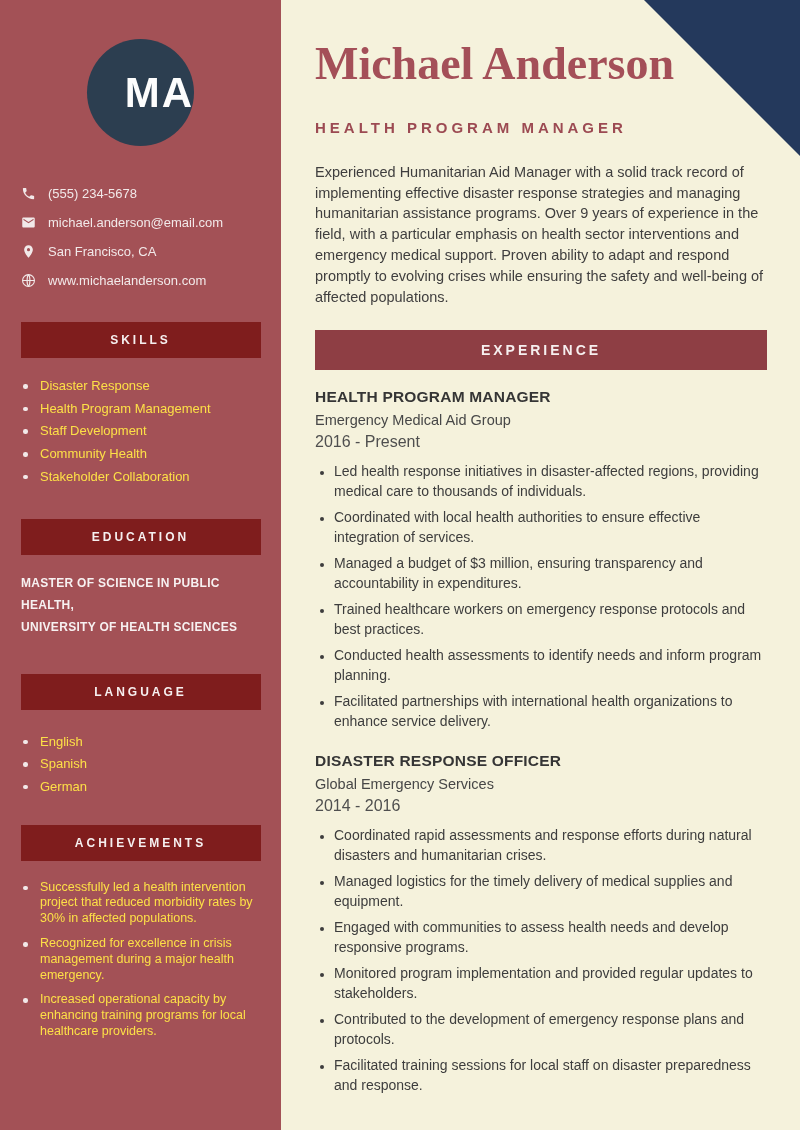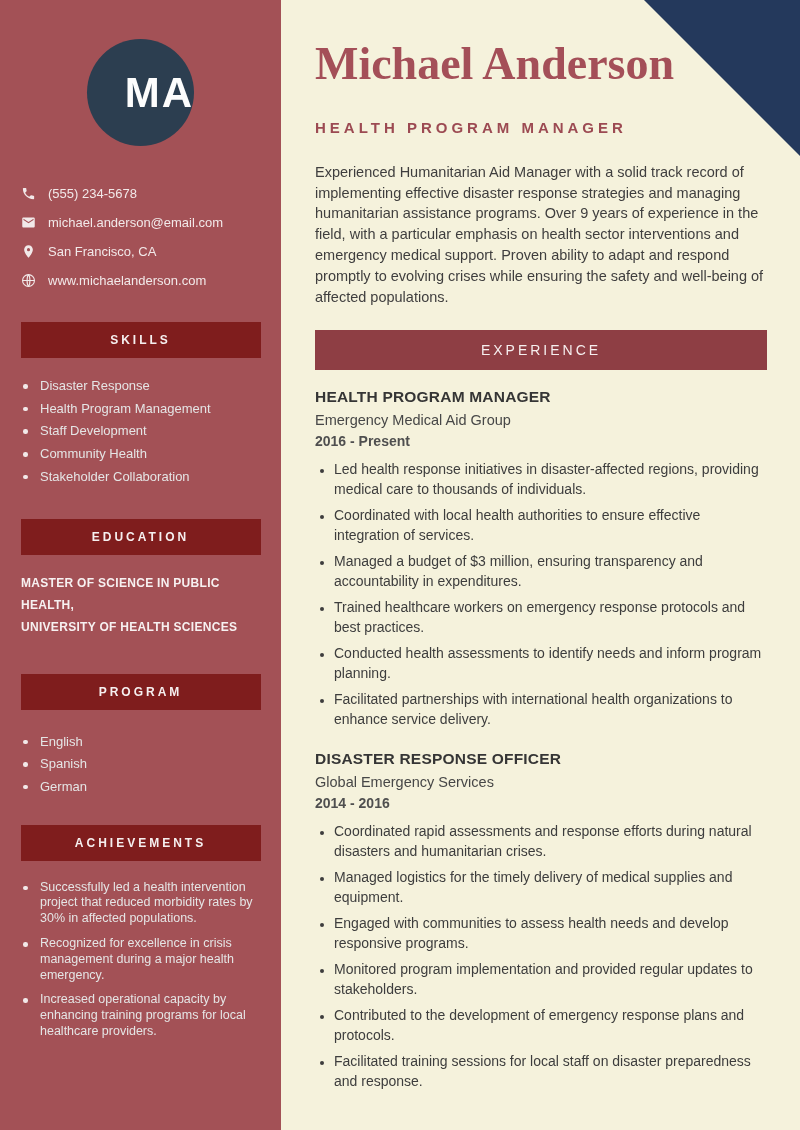--- a/index.html
+++ b/index.html
@@ -29,21 +29,21 @@
     width:240px;height:36px;margin:0 auto;background:#7f1d1d;
     display:flex;align-items:center;justify-content:center;
     color:#f6efef;font-size:12px;font-weight:700;letter-spacing:3px;
   }
   .blk-skills{margin-top:27px;}
   .blk-education{margin-top:30px;}
   .blk-language{margin-top:36px;}
   .blk-achievements{margin-top:26px;}
   .side-list{list-style:none;margin:17px 0 0 21px;padding:0;}
   .side-list li{
-    position:relative;padding-left:19px;font-size:13px;line-height:22.7px;color:#e5e5e5;
+    position:relative;padding-left:19px;font-size:13px;line-height:22.7px;color:#fde047;
   }
   .side-list li::before{
     content:'';position:absolute;left:2px;top:9px;width:4.5px;height:4.5px;
     border-radius:50%;background:#f2e9e9;
   }
   .edu-text{margin:17px 21px 0 21px;font-size:12px;font-weight:700;
     line-height:22px;letter-spacing:0.3px;color:#f7f1f1;}
   .ach-list{margin-top:19px;}
   .ach-list li{font-size:12.5px;line-height:15.8px;margin-bottom:9px;padding-left:19px;}
   .ach-list li::before{top:6px;}
@@ -63,27 +63,27 @@
   }
   .job-title-top{
     margin-top:13px;font-size:15px;font-weight:700;letter-spacing:4px;color:#9c4a52;
   }
   .summary{
     margin-top:26px;font-size:14.5px;line-height:20.8px;color:#3f3e3e;
   }
   .exp-bar{
     margin-top:23px;height:40px;background:#8e3e44;
     display:flex;align-items:center;justify-content:center;
-    color:#f6efef;font-size:14px;font-weight:400;letter-spacing:3px;
+    color:#f6efef;font-size:14px;font-weight:700;letter-spacing:3px;
   }
   .job{margin-top:18px;}
   .job + .job{margin-top:21px;}
   .job-title{font-size:15.5px;font-weight:700;color:#353535;letter-spacing:0.2px;}
   .job-company{margin-top:6px;font-size:14.5px;color:#474747;}
-  .job-dates{margin-top:5px;font-size:14px;color:#4f4f4f;font-weight:bold;}
+  .job-dates{margin-top:5px;font-size:16px;color:#4f4f4f;}
   .job-bullets{margin:10px 0 0 0;padding-left:19px;}
   .job-bullets li{font-size:14px;line-height:20px;margin-bottom:6px;color:#3d3d3d;}
   .job-bullets li::marker{color:#3d3d3d;font-size:12px;}
 </style>
 </head>
 <body>
 
 <aside class="sidebar">
 
   <div class="avatar">
@@ -139,21 +139,21 @@
 
   <div class="side-block blk-education">
     <span>EDUCATION</span>
   </div>
   <div class="edu-text">
     <div>MASTER OF SCIENCE IN PUBLIC HEALTH,</div>
     <div>UNIVERSITY OF HEALTH SCIENCES</div>
   </div>
 
   <div class="side-block blk-language">
-    <span>PROGRAM</span>
+    <span>LANGUAGE</span>
   </div>
   <ul class="side-list" style="margin-top:21px;">
     <li>English</li>
     <li>Spanish</li>
     <li>German</li>
   </ul>
 
   <div class="side-block blk-achievements">
     <span>ACHIEVEMENTS</span>
   </div>

